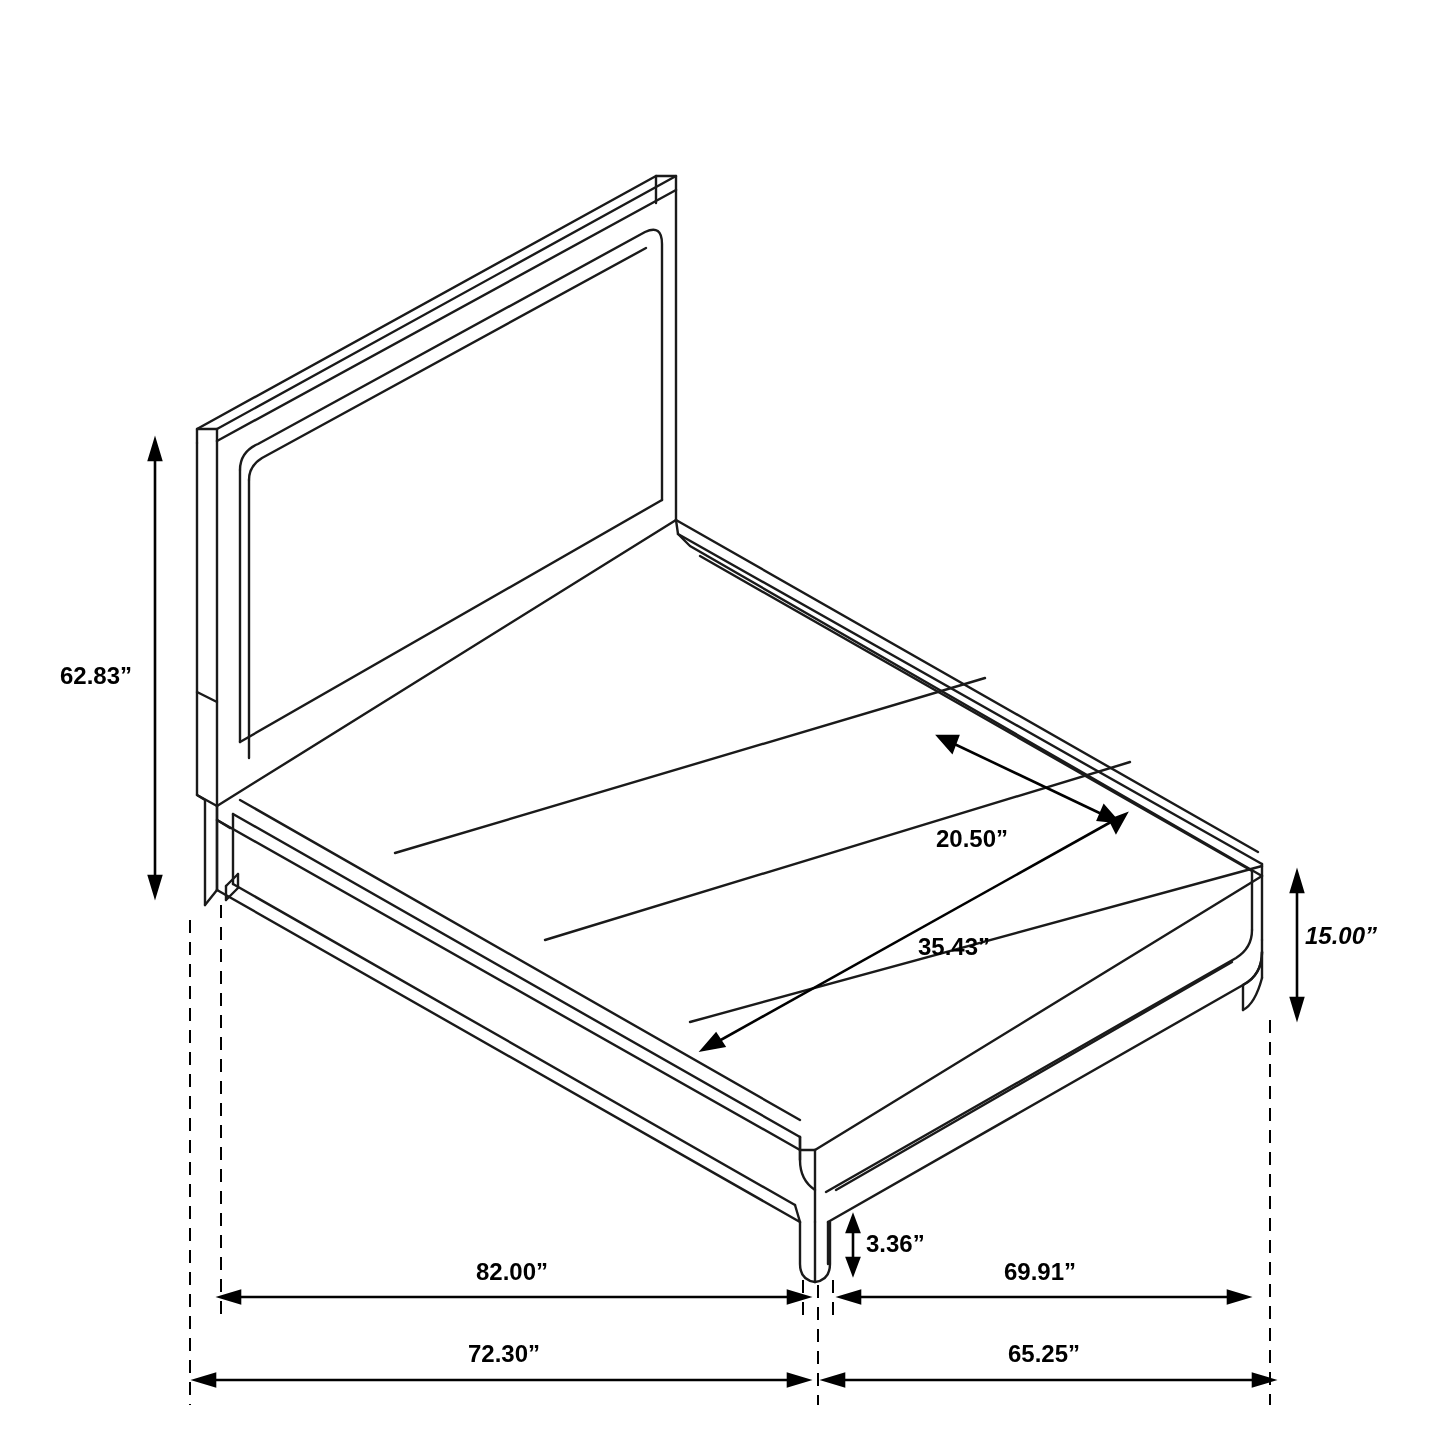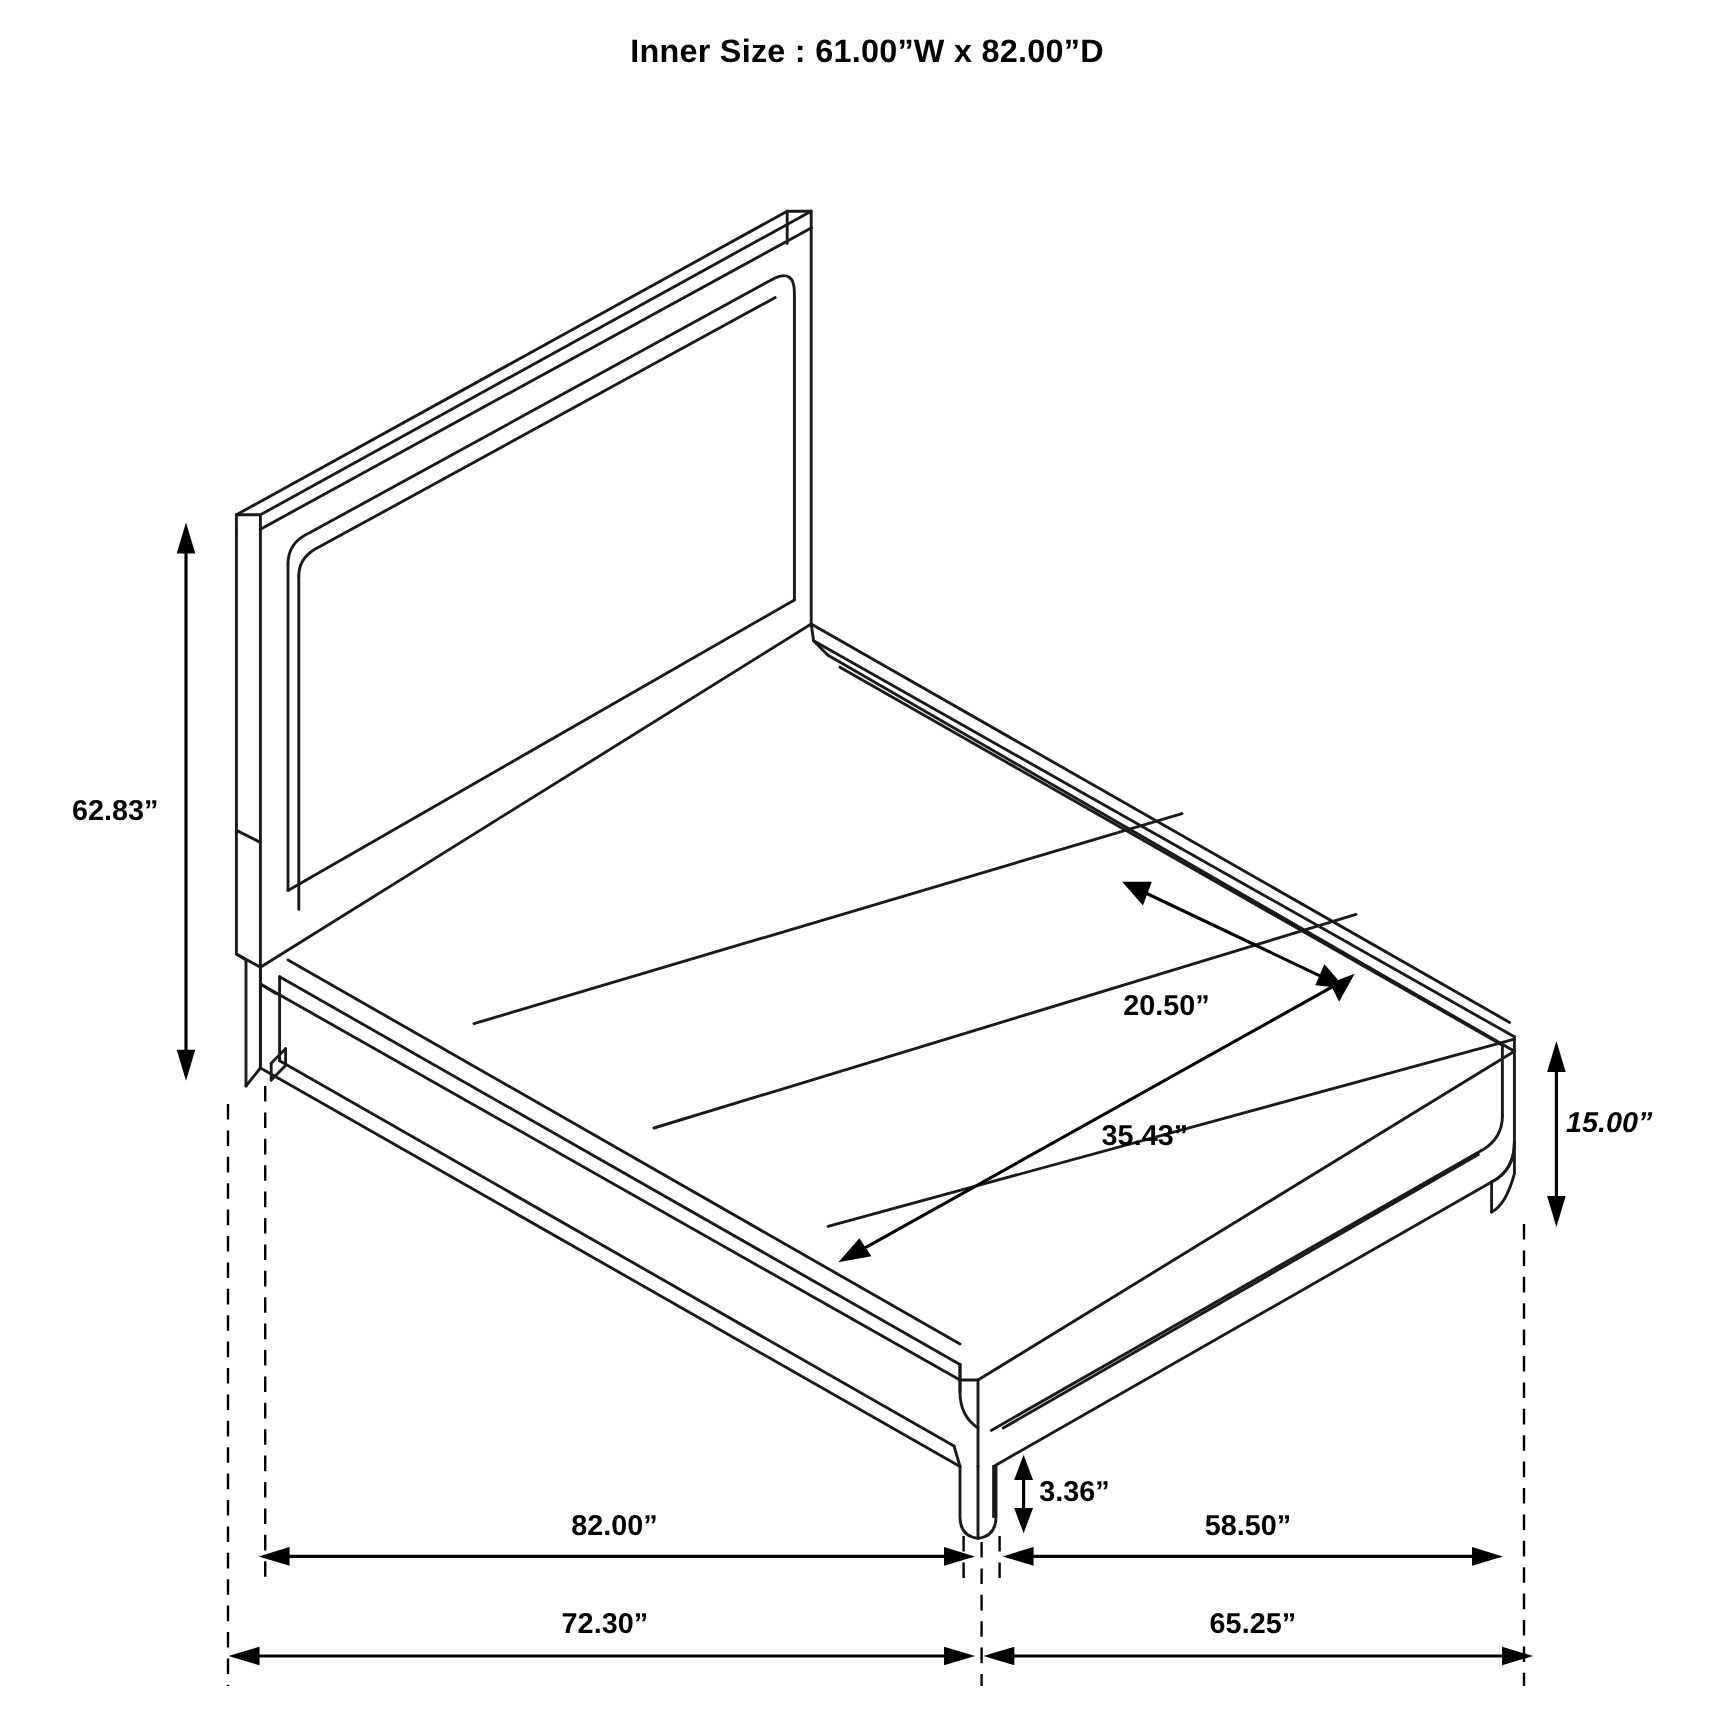--- a/index.html
+++ b/index.html
@@ -39,21 +39,20 @@
     font-weight: bold;
     color: #000000;
     white-space: nowrap;
   }
 </style>
 </head>
 <body>
 
 <div id="root">
 
-  <div id="title">Inner Size : 61.00”W x 82.00”D</div>
 
   <svg class="diagram" viewBox="0 0 1445 1445">
     <g fill="none" stroke="#1a1a1a" stroke-width="2.4" stroke-linejoin="round" stroke-linecap="round">
 
       <g>
 
         <path d="M 197 443 L 197 429 L 656 176 L 676 176 L 676 190"></path>
         <path d="M 197 429 L 217 429 L 676 176"></path>
         <path d="M 217 429 L 217 441"></path>
 
@@ -195,17 +194,17 @@
       <line x1="1270" y1="1020" x2="1270" y2="1405"></line>
     </g>
   </svg>
 
   <div class="dimlabel" style="left:60px; top:662px;">62.83”</div>
   <div class="dimlabel" style="left:936px; top:825px;">20.50”</div>
   <div class="dimlabel" style="left:918px; top:933px;">35.43”</div>
   <div class="dimlabel" style="left:1305px; top:922px;font-style:italic;">15.00”</div>
   <div class="dimlabel" style="left:866px; top:1230px;">3.36”</div>
   <div class="dimlabel" style="left:476px; top:1258px;">82.00”</div>
-  <div class="dimlabel" style="left:1004px; top:1258px;">58.50”</div>
+  <div class="dimlabel" style="left:1004px; top:1258px;">69.91”</div>
   <div class="dimlabel" style="left:468px; top:1340px;">72.30”</div>
   <div class="dimlabel" style="left:1008px; top:1340px;">65.25”</div>
 
 </div>
 
 </body></html>

